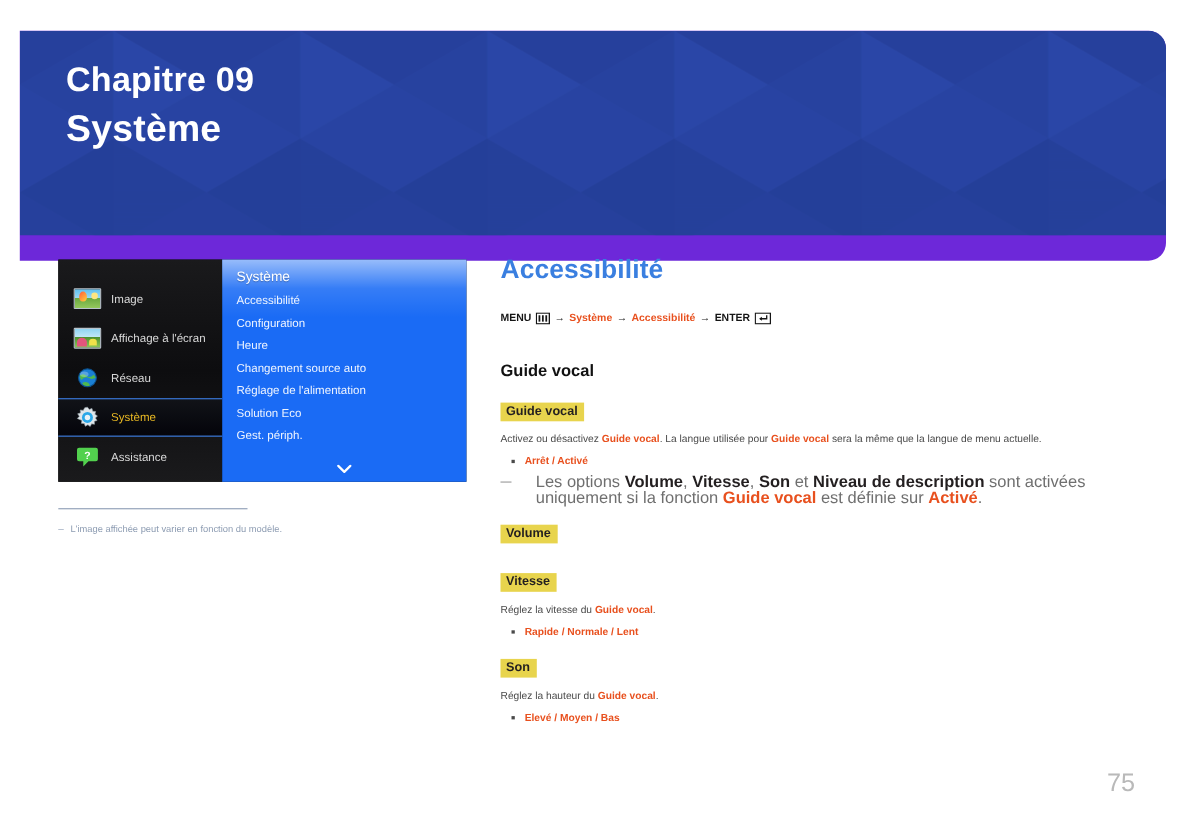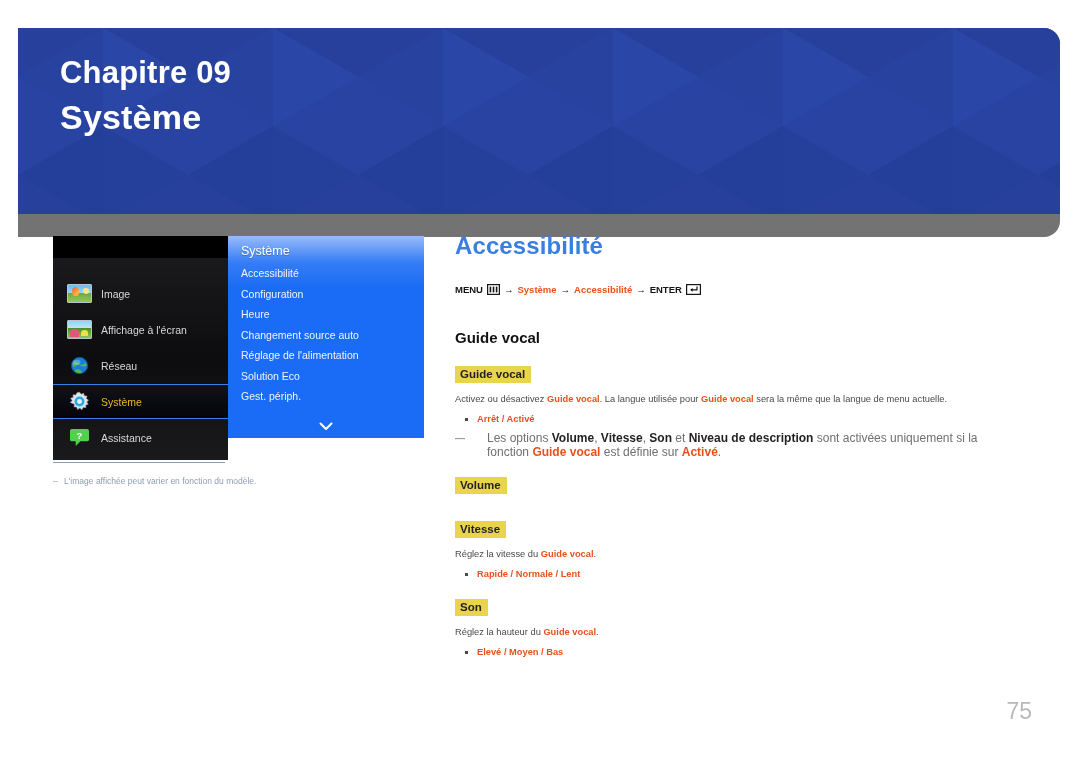--- a/index.html
+++ b/index.html
@@ -8,21 +8,21 @@
     background: #ffffff;
     font-family: "Liberation Sans", sans-serif;
     overflow: hidden;
   }
 
   
   .chapter-header {
     position: absolute;
     left: 18px; top: 28px;
     width: 1042px; height: 209px;
-    background: #737373;
+    background: #6d28d9;
     border-radius: 0 16px 16px 0;
     overflow: hidden;
   }
   .hex-pattern { position: absolute; inset: 0; }
   .header-text { position: absolute; left: 42px; top: 26px; }
   .chapter-num {
     font-size: 31px; font-weight: bold; color: #ffffff;
     letter-spacing: 0.2px; line-height: 1.25;
   }
   .chapter-title {
@@ -32,25 +32,24 @@
 
   
   .osd {
     position: absolute;
     left: 53px; top: 236px;
     width: 371px; height: 202px;
     background: #000000;
     display: flex;
   }
   .osd-left {
-    width: 175px; height: 100%;
+    width: 149px; height: 100%;
     background: linear-gradient(180deg, #1a1a1c 0%, #0d0d0f 50%, #1a1a1c 100%);
     position: relative;
     padding-top: 18px;
-    margin-top: 22px;
   }
   .osd-cat {
     height: 35px;
     display: flex; align-items: center;
     padding-left: 14px;
     margin-bottom: 0;
     position: relative;
   }
   .osd-cat + .osd-cat { margin-top: 1px; }
   .osd-cat.sel {
@@ -191,21 +190,21 @@
   .bullet-txt b { color: #e8501e; font-weight: bold; }
 
   .note {
     display: flex; gap: 6px; margin-top: 6px;
   }
   .note-dash {
     color: #9a9a9a; font-size: 10px; line-height: 13px; flex: none;
     font-weight: bold;
   }
   .note-txt {
-    font-size: 12px; color: #6f6f6f; line-height: 13.5px; padding-left: 16px;
+    font-size: 15px; color: #6f6f6f; line-height: 13.5px; padding-left: 16px;
   }
   .note-txt b { color: #231f20; font-weight: bold; }
   .note-txt .or { color: #e8501e; font-weight: bold; }
 
   .sec { margin-bottom: 16px; }
   .sec-last { margin-bottom: 0; }
 
   .page-num {
     position: absolute;
     right: 48px; bottom: 38px;

